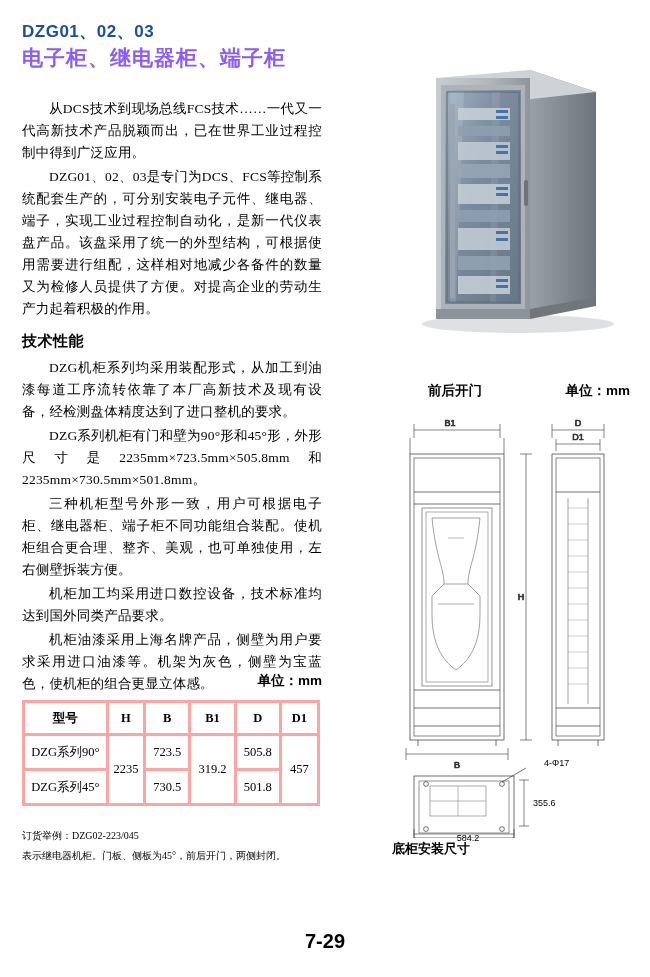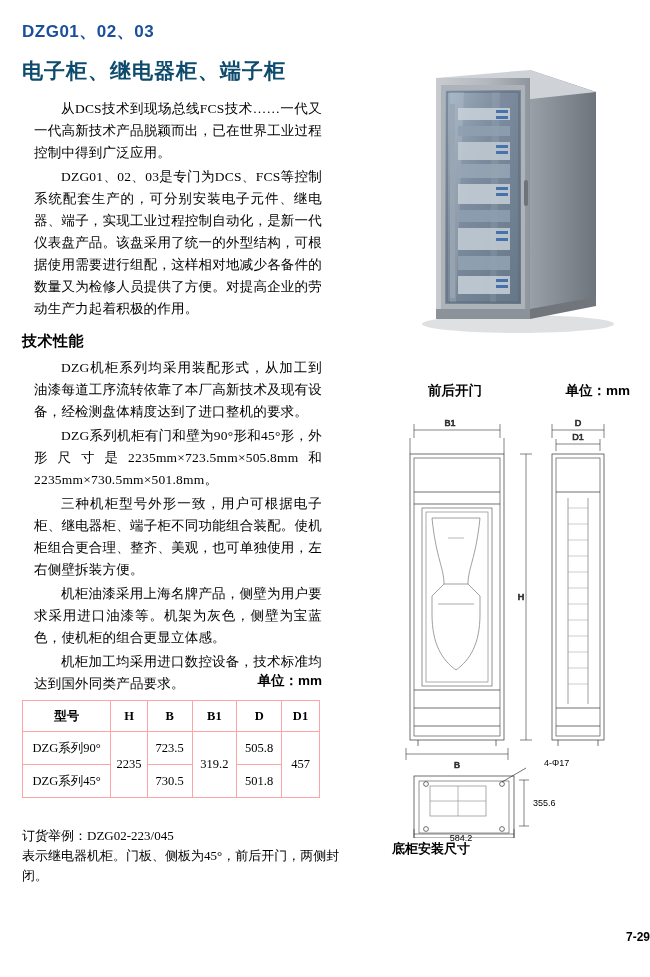--- a/index.html
+++ b/index.html
@@ -33,39 +33,39 @@
     font-size: 17px;
     font-weight: bold;
     color: #1a4fa0;
     letter-spacing: 0.5px;
     line-height: 20px;
   }
   .title-main {
     font-family: "Liberation Sans", sans-serif;
     font-size: 21px;
     font-weight: bold;
-    color: #0c4a6e;
+    color: #8b5cf6;
     letter-spacing: 1px;
     line-height: 26px;
-    margin-top: 16px;
+    margin-top: 3px;
   }
 
   
   .col-left {
     position: absolute;
     left: 22px;
     top: 98px;
     width: 300px;
   }
   .para {
     font-size: 13.5px;
     line-height: 22px;
     text-align: justify;
     text-indent: 2em;
-    margin: 0 0 2px 12px;
+    margin: 0 0 2px 0;
     letter-spacing: 0.2px;
   }
   .section-head {
     font-family: "Liberation Sans", sans-serif;
     font-size: 15px;
     font-weight: bold;
     margin: 12px 0 6px 0;
     letter-spacing: 0.5px;
   }
 
@@ -84,21 +84,21 @@
   
   .spec-table {
     position: absolute;
     left: 22px;
     top: 700px;
     width: 298px;
     border-collapse: collapse;
     font-size: 12.5px;
   }
   .spec-table td, .spec-table th {
-    border: 1px solid #fca5a5;
+    border: 3px solid #fca5a5;
     text-align: center;
     height: 30px;
     font-weight: normal;
     font-family: "Liberation Serif", serif;
   }
   .spec-table th {
     font-weight: bold;
     height: 28px;
   }
   .col-model { width: 104px; }
@@ -107,33 +107,33 @@
   .col-b1 { width: 46px; }
   .col-d { width: 46px; }
   .col-d1 { width: 40px; }
 
   
   .notes {
     position: absolute;
     left: 22px;
     top: 826px;
     width: 320px;
-    font-size: 13px;
+    font-size: 10px;
     line-height: 20px;
   }
 
   
   .page-num {
     position: absolute;
     left: 0;
     top: 930px;
     width: 650px;
-    text-align: right;
-    font-family: "Liberation Sans", sans-serif;
-    font-size: 12px;
+    text-align: center;
+    font-family: "Liberation Sans", sans-serif;
+    font-size: 20px;
     font-weight: bold;
   }
 
   
   .photo-wrap {
     position: absolute;
     left: 400px;
     top: 52px;
     width: 230px;
     height: 290px;
@@ -201,22 +201,22 @@
 
   <div class="col-left">
     <p class="para">从DCS技术到现场总线FCS技术……一代又一代高新技术产品脱颖而出，已在世界工业过程控制中得到广泛应用。</p>
     <p class="para">DZG01、02、03是专门为DCS、FCS等控制系统配套生产的，可分别安装电子元件、继电器、端子，实现工业过程控制自动化，是新一代仪表盘产品。该盘采用了统一的外型结构，可根据使用需要进行组配，这样相对地减少各备件的数量又为检修人员提供了方便。对提高企业的劳动生产力起着积极的作用。</p>
 
     <div class="section-head">技术性能</div>
 
     <p class="para">DZG机柜系列均采用装配形式，从加工到油漆每道工序流转依靠了本厂高新技术及现有设备，经检测盘体精度达到了进口整机的要求。</p>
     <p class="para">DZG系列机柜有门和壁为90°形和45°形，外形尺寸是2235mm×723.5mm×505.8mm和2235mm×730.5mm×501.8mm。</p>
     <p class="para">三种机柜型号外形一致，用户可根据电子柜、继电器柜、端子柜不同功能组合装配。使机柜组合更合理、整齐、美观，也可单独使用，左右侧壁拆装方便。</p>
+    <p class="para">机柜加工均采用进口数控设备，技术标准均达到国外同类产品要求。</p>
     <p class="para">机柜油漆采用上海名牌产品，侧壁为用户要求采用进口油漆等。机架为灰色，侧壁为宝蓝色，使机柜的组合更显立体感。</p>
-    <p class="para">机柜加工均采用进口数控设备，技术标准均达到国外同类产品要求。</p>
   </div>
 
   <div class="unit-label-table">单位：mm</div>
 
   <table class="spec-table">
     <thead>
       <tr>
         <th class="col-model">型号</th>
         <th class="col-h">H</th>
         <th class="col-b">B</th>
@@ -436,21 +436,21 @@
           <line x1="132" y1="372" x2="132" y2="418"></line>
           <line x1="127" y1="372" x2="137" y2="372"></line>
           <line x1="127" y1="418" x2="137" y2="418"></line>
         </g>
       </g>
 
       <text class="dimtext" x="152" y="358">4-Φ17</text>
       <text class="dimtext" x="141" y="398">355.6</text>
     </svg>
 
-    <div style="position:absolute; left:14px; top:425px; width:110px; text-align:center;
+    <div style="position:absolute; left:21px; top:425px; width:110px; text-align:center;
                 font-family:'Liberation Sans', sans-serif; font-size:9px;">584.2</div>
   </div>
 
   <div class="bottom-caption">底柜安装尺寸</div>
 
   <div class="page-num">7-29</div>
 
 </div>
 
 </body></html>

